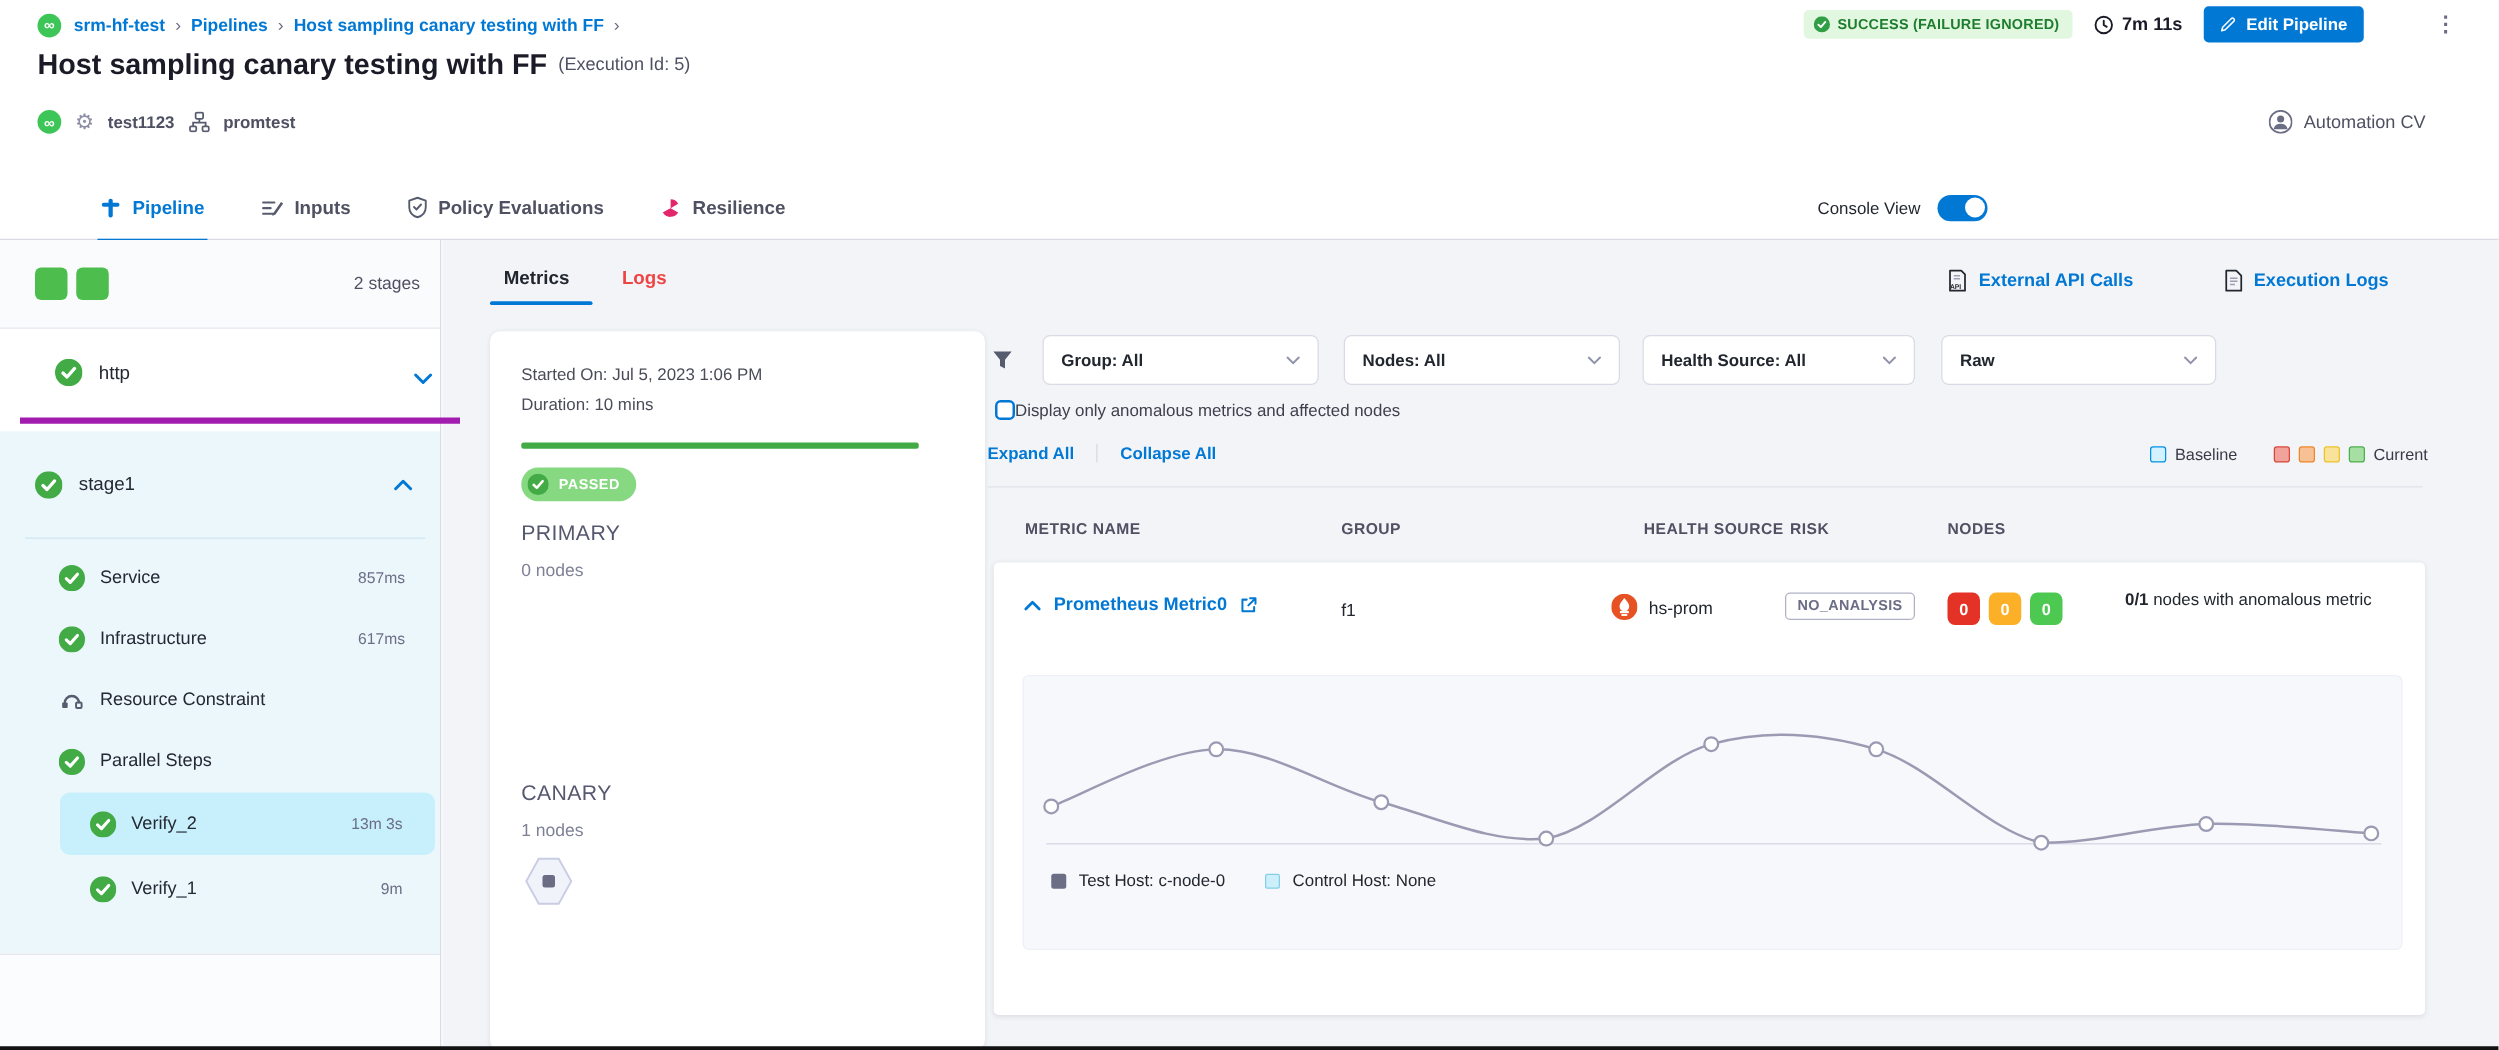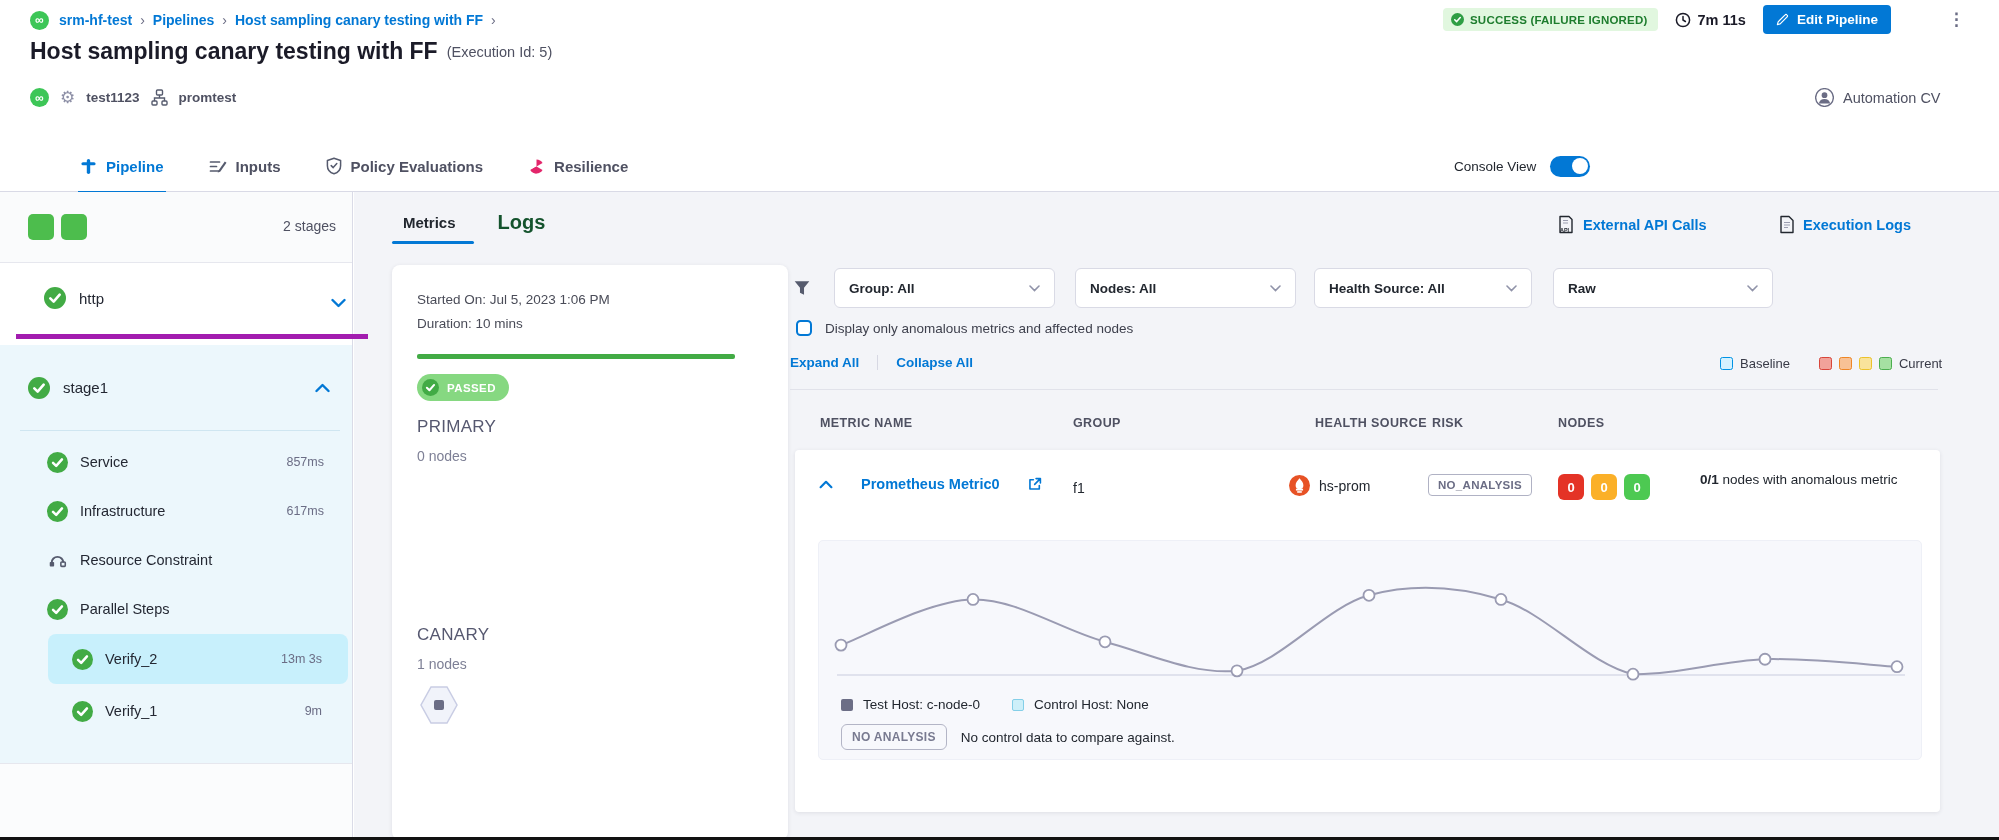--- a/index.html
+++ b/index.html
@@ -261,21 +261,21 @@
         <span class="sb-label" style="margin-left:12px;">Verify_1</span>
         <span class="sb-time abs" style="right:26px;">9m</span>
       </div>
     </div>
 
     <div class="abs" style="left:0;top:571px;width:352px;height:77px;background:#fbfcfd;border-top:1px solid #e6e7ee;"></div>
   </div>
 
   <div class="abs row" style="left:403px;top:202px;height:40px;gap:42px;">
     <span style="font-size:15px;font-weight:700;color:#22272f;cursor:pointer;">Metrics</span>
-    <span style="font-size:20px;font-weight:600;color:#14532d;cursor:pointer;">Logs</span>
+    <span style="font-size:15px;font-weight:600;color:#ef4444;cursor:pointer;">Logs</span>
   </div>
   <div class="abs" style="left:392px;top:241px;width:82px;height:3px;background:#0278d5;border-radius:2px;"></div>
 
   <div class="abs card" style="left:392px;top:265px;width:368px;height:575px;padding-left:28px;">
     <div class="abs sum-txt" style="left:25px;top:27px;">Started On: Jul 5, 2023 1:06 PM</div>
     <div class="abs sum-txt" style="left:25px;top:51px;">Duration: 10 mins</div>
     <div class="abs" style="left:25px;top:89px;width:318px;height:4.5px;background:#42ab45;border-radius:2px;"></div>
     <div class="abs pill-passed" style="left:25px;top:109px;">
       <svg width="17" height="17" viewBox="0 0 16 16">
         <circle cx="8" cy="8" r="8" fill="#42ab45"></circle>
@@ -330,21 +330,21 @@
         <polyline points="1,1 5.5,5.5 10,1" fill="none" stroke="#9093a9" stroke-width="1.6" stroke-linecap="round"></polyline>
       </svg>
   </div>
   <div class="abs ddl" style="left:1553px;top:268px;width:220px;">
     <span>Raw</span>
     <svg width="11" height="7" viewBox="0 0 11 7">
         <polyline points="1,1 5.5,5.5 10,1" fill="none" stroke="#9093a9" stroke-width="1.6" stroke-linecap="round"></polyline>
       </svg>
   </div>
 
-  <div class="abs row" style="left:796px;top:320px;gap:13px;">
+  <div class="abs row" style="left:796px;top:320px;">
     <span class="checkbox"></span>
     <span class="ck-label">Display only anomalous metrics and affected nodes</span>
   </div>
 
   <div class="abs row" style="left:790px;top:355px;gap:18px;">
     <a class="exp-link">Expand All</a>
     <span style="width:1px;height:15px;background:#d7d8e3;"></span>
     <a class="exp-link">Collapse All</a>
   </div>
   <div class="abs row" style="left:1720px;top:356px;gap:7px;justify-content:flex-end;">
@@ -360,21 +360,21 @@
   <div class="abs" style="left:790px;top:389px;width:1148px;height:1px;background:#e1e2ea;"></div>
 
   <span class="abs th" style="left:820px;top:416px;">METRIC NAME</span>
   <span class="abs th" style="left:1073px;top:416px;">GROUP</span>
   <span class="abs th" style="left:1315px;top:416px;">HEALTH SOURCE</span>
   <span class="abs th" style="left:1432px;top:416px;text-align:center;">RISK</span>
   <span class="abs th" style="left:1558px;top:416px;">NODES</span>
 
   <div class="abs card" style="left:795px;top:450px;width:1145px;height:362px;border-radius:4px;">
 
-    <div class="abs row" style="left:24px;top:26px;gap:28px;">
+    <div class="abs row" style="left:24px;top:26px;gap:10px;">
       <svg width="14" height="9" viewBox="0 0 15 10">
         <polyline points="1.5,8 7.5,2 13.5,8" fill="none" stroke="#0278d5" stroke-width="2.4" stroke-linecap="round" stroke-linejoin="round"></polyline>
       </svg>
       <a class="metric-link">Prometheus Metric0</a>
       <svg width="14" height="14" viewBox="0 0 13 13">
         <path d="M5 2.5H1.8v8.7h8.7V8 M7.5 1.5h4v4 M11.2 1.8 6.2 6.8" fill="none" stroke="#0278d5" stroke-width="1.5" stroke-linecap="round" stroke-linejoin="round"></path>
       </svg>
     </div>
 
     <span class="abs cell-txt" style="left:278px;top:30px;">f1</span>
@@ -416,21 +416,17 @@
           <circle cx="1078" cy="121.7" r="5.5" fill="#ffffff" stroke="#9a9bb2" stroke-width="1.8"></circle>
         </svg>
 
       <div class="abs row" style="left:22px;top:156px;gap:10px;">
         <span style="width:12px;height:12px;border-radius:2px;background:#6c6e86;"></span>
         <span class="cf-txt" style="margin-right:22px;">Test Host: c-node-0</span>
         <span style="width:12px;height:12px;border-radius:2px;background:#cdeff9;border:1.5px solid #84cfe8;box-sizing:border-box;"></span>
         <span class="cf-txt">Control Host: None</span>
       </div>
 
-      <div class="abs row" style="left:22px;top:183px;gap:14px;">
-        <span class="na-badge">NO ANALYSIS</span>
-        <span class="cf-txt">No control data to compare against.</span>
-      </div>
     </div>
   </div>
 
   <div class="abs" style="left:0;bottom:0;width:1999px;height:3px;background:#121212;"></div>
 </div>
 
 </body></html>

